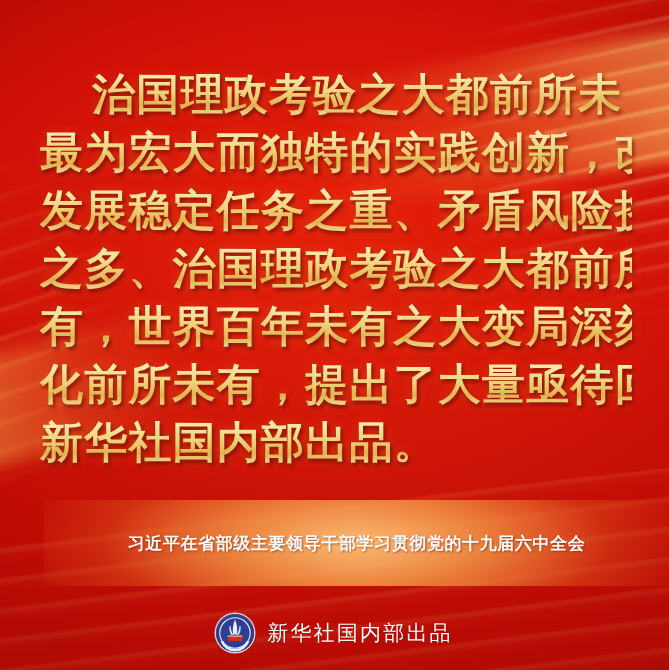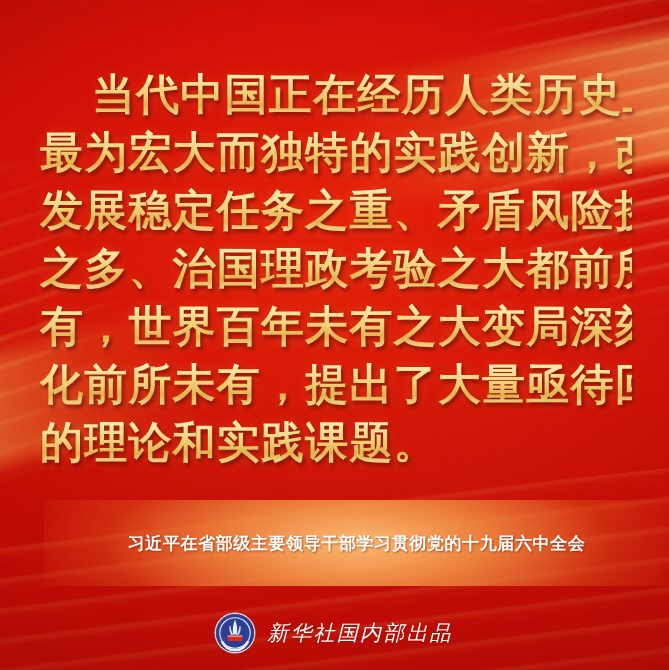--- a/index.html
+++ b/index.html
@@ -183,21 +183,20 @@
     position: absolute;
     left: 0;
     right: 0;
     top: 596px;
     height: 74px;
     z-index: 7;
     display: flex;
     align-items: center;
     justify-content: center;
     gap: 13px;
-    font-style: italic;
   }
   .logo-mark {
     width: 38px;
     height: 38px;
     border-radius: 50%;
     position: relative;
     background: radial-gradient(circle at 38% 32%, #4b63b8 0%, #2c3f93 55%, #1d2d73 100%);
     box-shadow: 0 0 0 1.5px rgba(235,240,255,0.85), 0 1px 3px rgba(80,0,0,0.45);
     overflow: hidden;
     flex: none;
@@ -223,27 +222,27 @@
 
   <div class="bg-base"></div>
   <div class="rays-right"></div>
   <div class="rays-right-glow"></div>
   <div class="rays-left"></div>
   <div class="rays-left-glow"></div>
   <div class="rays-bottom"></div>
   <div class="bg-vignette"></div>
 
   <div class="headline">
-    <div class="hl-line indent">当代中国正在经历人类历史上</div>
+    <div class="hl-line indent">治国理政考验之大都前所未</div>
     <div class="hl-line">最为宏大而独特的实践创新，改革</div>
     <div class="hl-line">发展稳定任务之重、矛盾风险挑战</div>
     <div class="hl-line">之多、治国理政考验之大都前所未</div>
     <div class="hl-line">有，世界百年未有之大变局深刻变</div>
     <div class="hl-line">化前所未有，提出了大量亟待回答</div>
-    <div class="hl-line">的理论和实践课题。</div>
+    <div class="hl-line">新华社国内部出品。</div>
   </div>
 
   <div class="caption-band">
     <div class="caption-line">习近平在省部级主要领导干部学习贯彻党的十九届六中全会</div>
   </div>
 
   <div class="footer">
     <div class="logo-mark">
       <svg viewBox="0 0 38 38" width="38" height="38" aria-hidden="true">
         <circle cx="19" cy="19" r="18" fill="#2c3f93"></circle>

